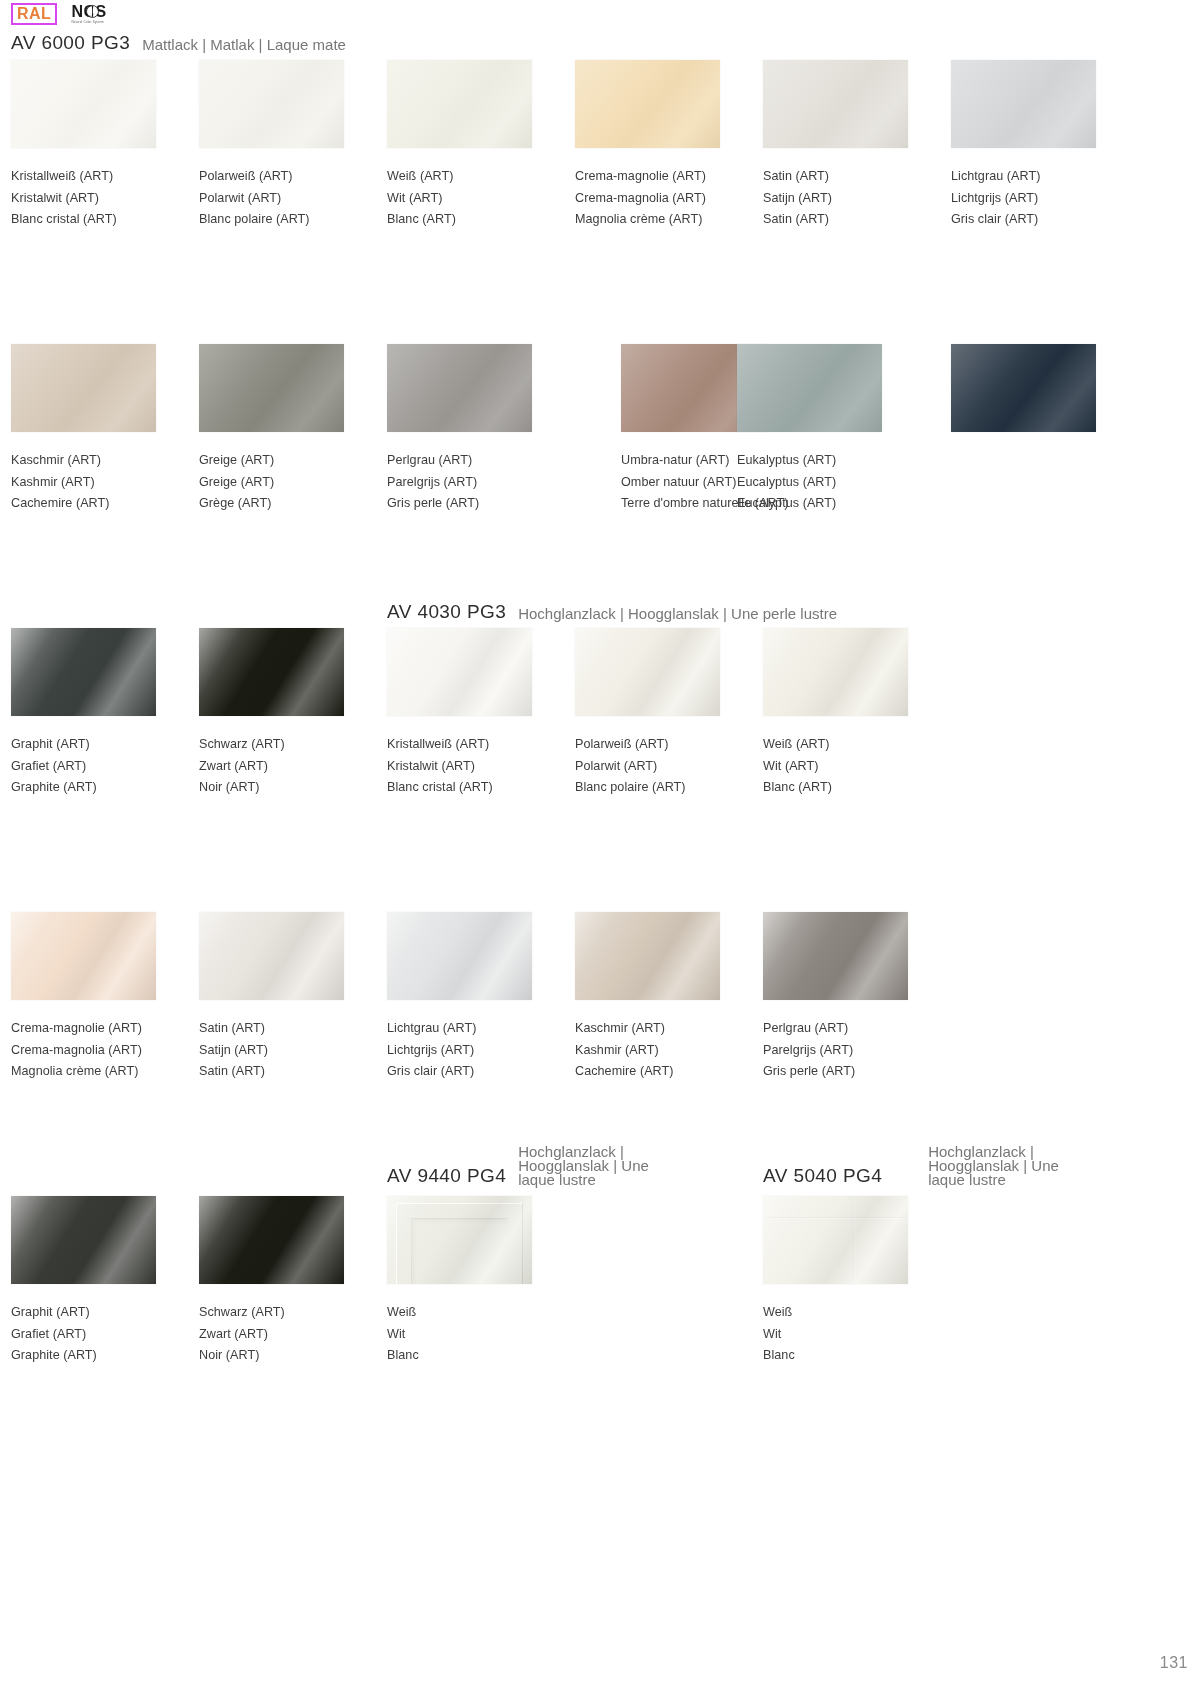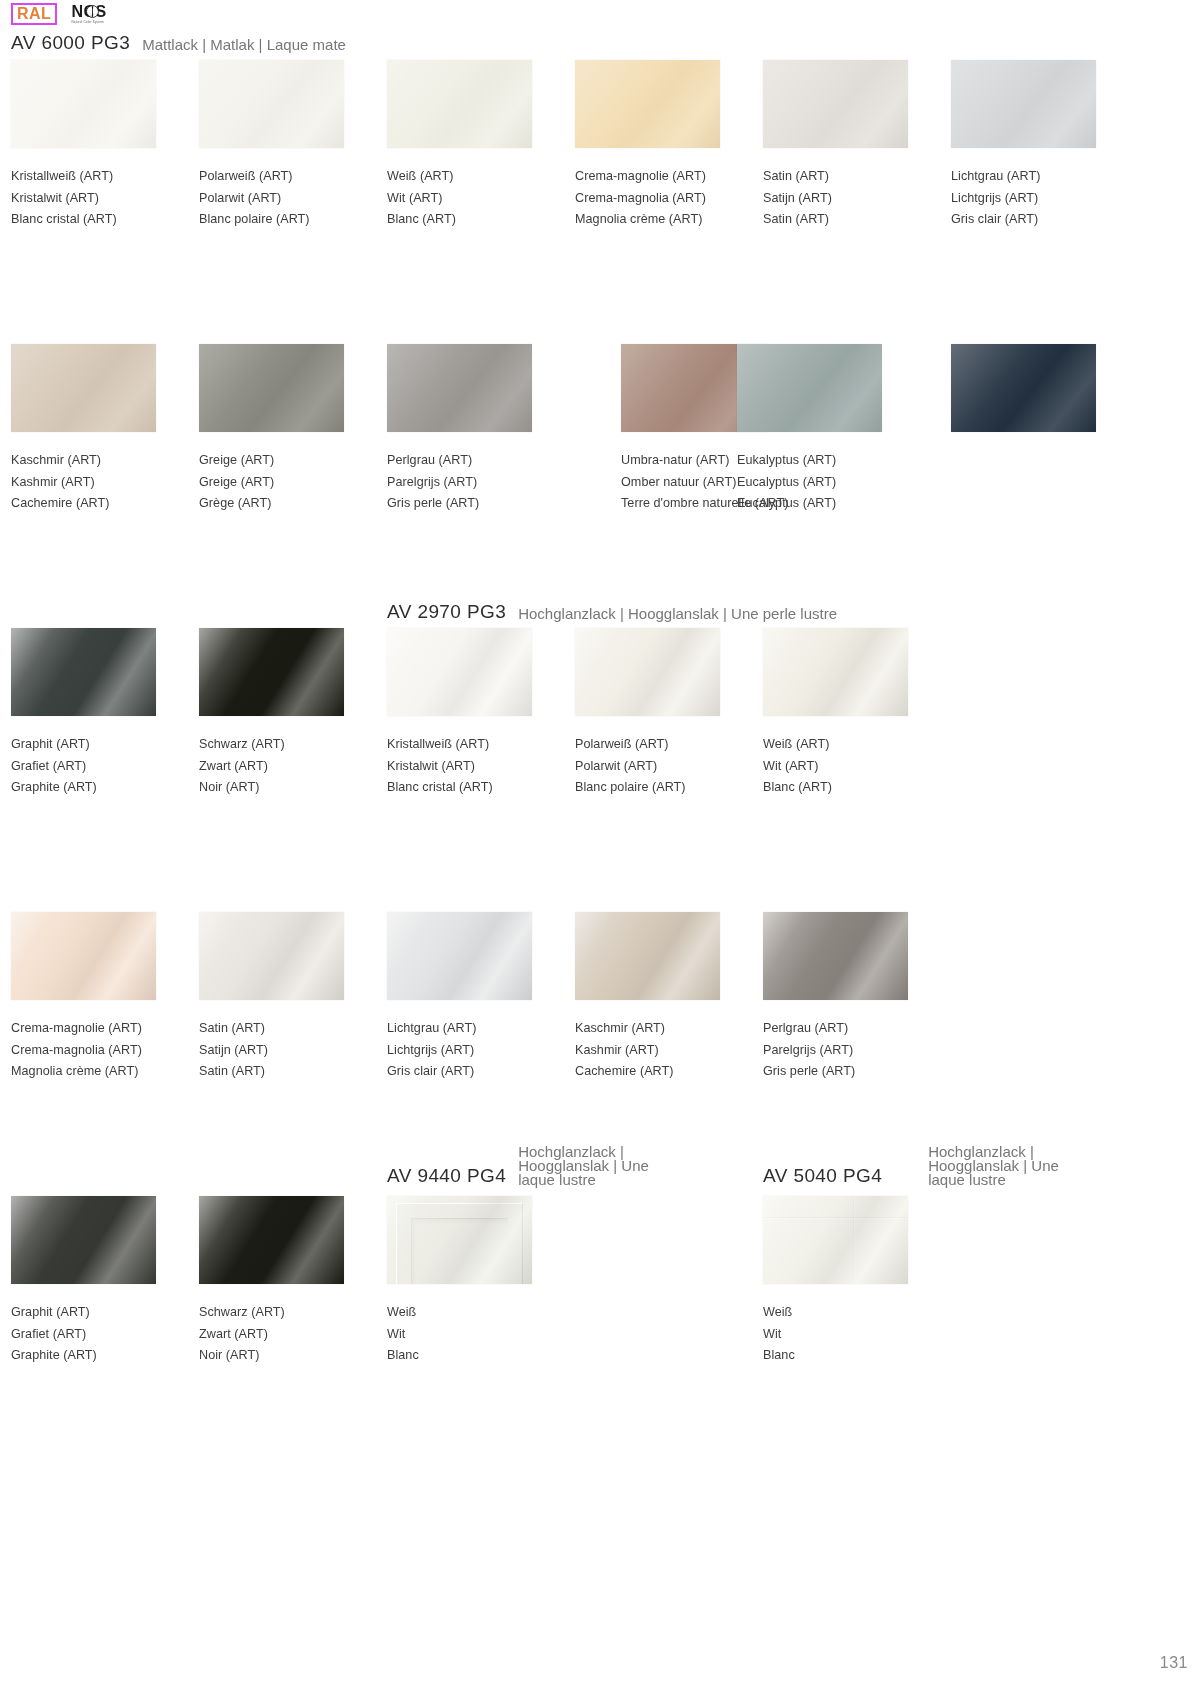--- a/index.html
+++ b/index.html
@@ -233,21 +233,21 @@
       </div>
     </div>
     <div class="cell" style="left:951px;">
       <div class="chip" style="background:#22303f;">
           <span class="sheen"></span>
         </div>
     </div>
   </div>
 
   <div class="sec-head" style="left:387px; top:589px;">
-    <span class="sec-code">AV 2970 PG3</span>
+    <span class="sec-code">AV 4030 PG3</span>
     <span class="sec-sub">Hochglanzlack | Hoogglanslak | Une perle lustre</span>
   </div>
 
   <div class="row" style="top:628px;">
     <div class="cell" style="left:11px;">
       <div class="chip gloss" style="background:#3c4240;">
           <span class="sheen"></span>
         </div>
       <div class="names">
         <div>Graphit (ART)</div>

